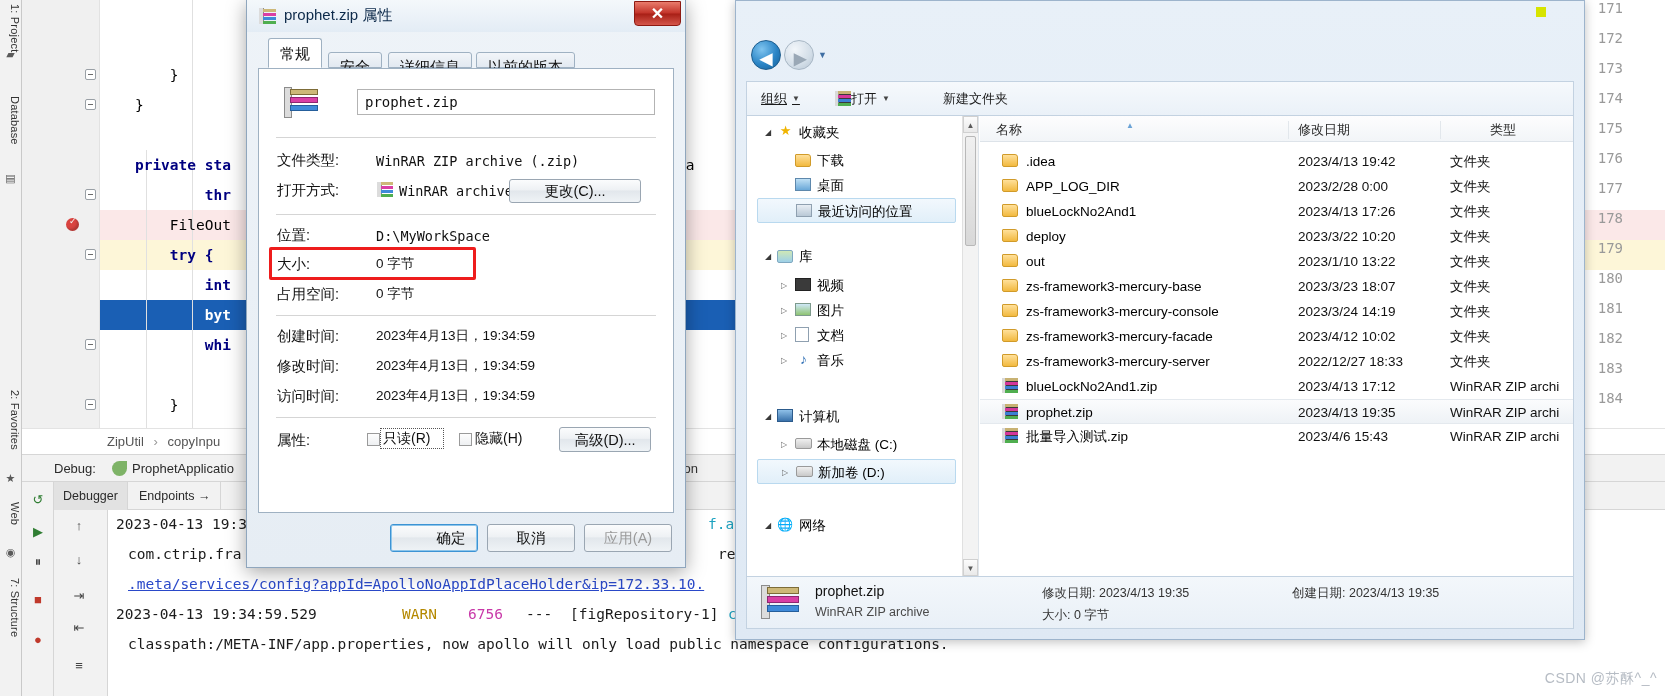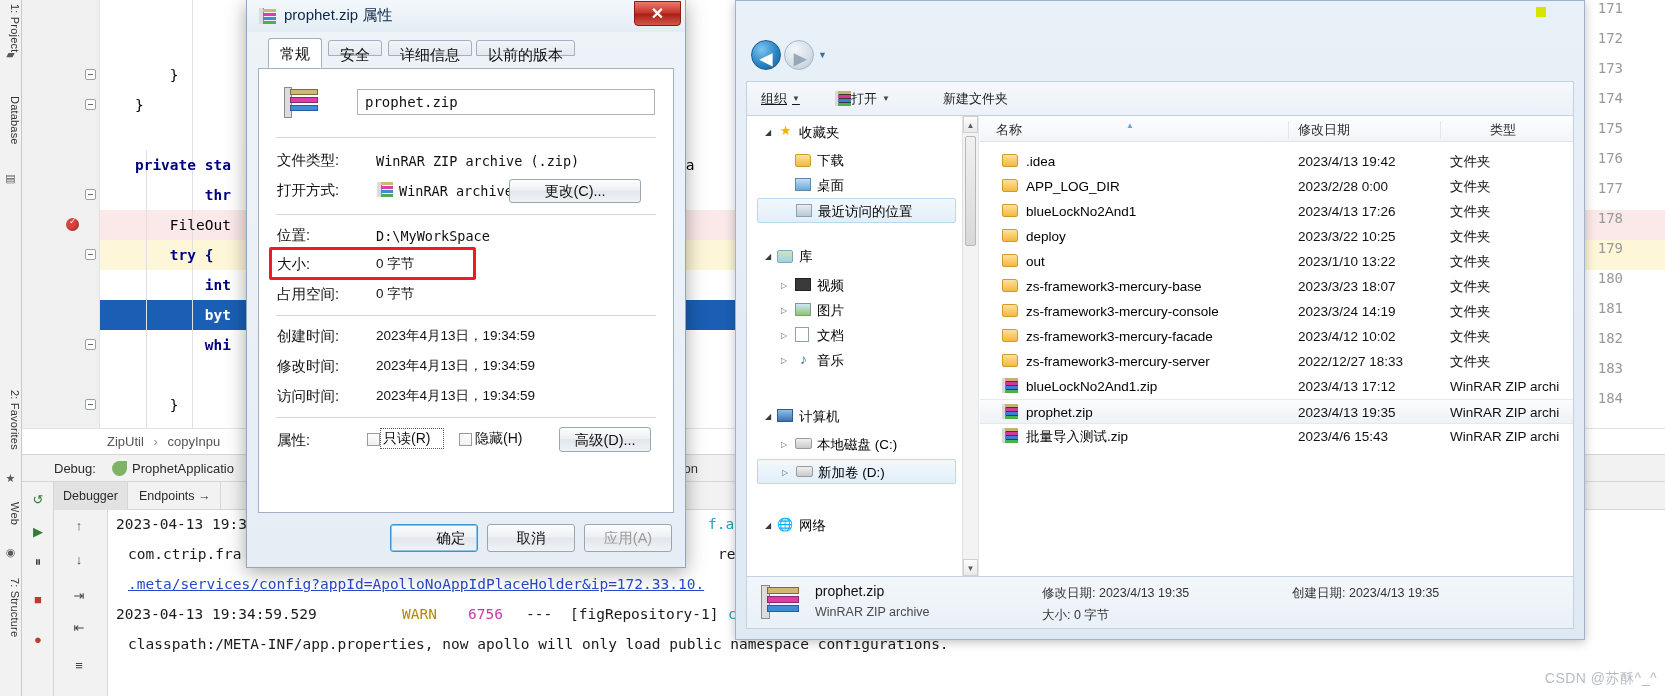--- a/index.html
+++ b/index.html
@@ -328,21 +328,21 @@
     position: absolute; right: 4px; top: 1px; width: 47px; height: 25px;
     background: linear-gradient(180deg,#e97c6c 0%,#c3342a 48%,#a81f16 52%,#d4564a 100%);
     border: 1px solid #8d1a12; border-radius: 0 0 4px 4px;
     color: #fff; font-size: 16px; font-weight: bold; text-align: center; line-height: 23px;
   }
   .dlg-inner {
     position: absolute; left: 11px; top: 32px; right: 11px; bottom: 54px;
   }
   .tabstrip { position: absolute; left: 0; top: 8px; right: 0; height: 28px; }
   .tab {
-    position: absolute; top: 0; height: 16px; line-height: 27px; padding: 0 11px;
+    position: absolute; top: 12px; height: 16px; line-height: 27px; padding: 0 11px;
     font-size: 15px; color: #111; border: 1px solid #9fb1c2;
     background: linear-gradient(180deg,#f2f5f9 0%,#e2e9f1 100%);
     border-radius: 3px 3px 0 0;
   }
   .tab.active {
     background: #fff; border-bottom-color: #fff; top: -2px; height: 30px; line-height: 29px;
     font-weight: normal; z-index: 3;
   }
   .tabpanel {
     position: absolute; left: 0; top: 36px; right: 0; bottom: 0;
@@ -674,21 +674,21 @@
         </div>
         <div class="file-row" style="top:83px;">
           <span class="fi-ico ico-folder"></span>
           <span class="file-name">blueLockNo2And1</span>
           <span class="file-date">2023/4/13 17:26</span>
           <span class="file-type">文件夹</span>
         </div>
         <div class="file-row" style="top:108px;">
           <span class="fi-ico ico-folder"></span>
           <span class="file-name">deploy</span>
-          <span class="file-date">2023/3/22 10:25</span>
+          <span class="file-date">2023/3/22 10:20</span>
           <span class="file-type">文件夹</span>
         </div>
         <div class="file-row" style="top:133px;">
           <span class="fi-ico ico-folder"></span>
           <span class="file-name">out</span>
           <span class="file-date">2023/1/10 13:22</span>
           <span class="file-type">文件夹</span>
         </div>
         <div class="file-row" style="top:158px;">
           <span class="fi-ico ico-folder"></span>

